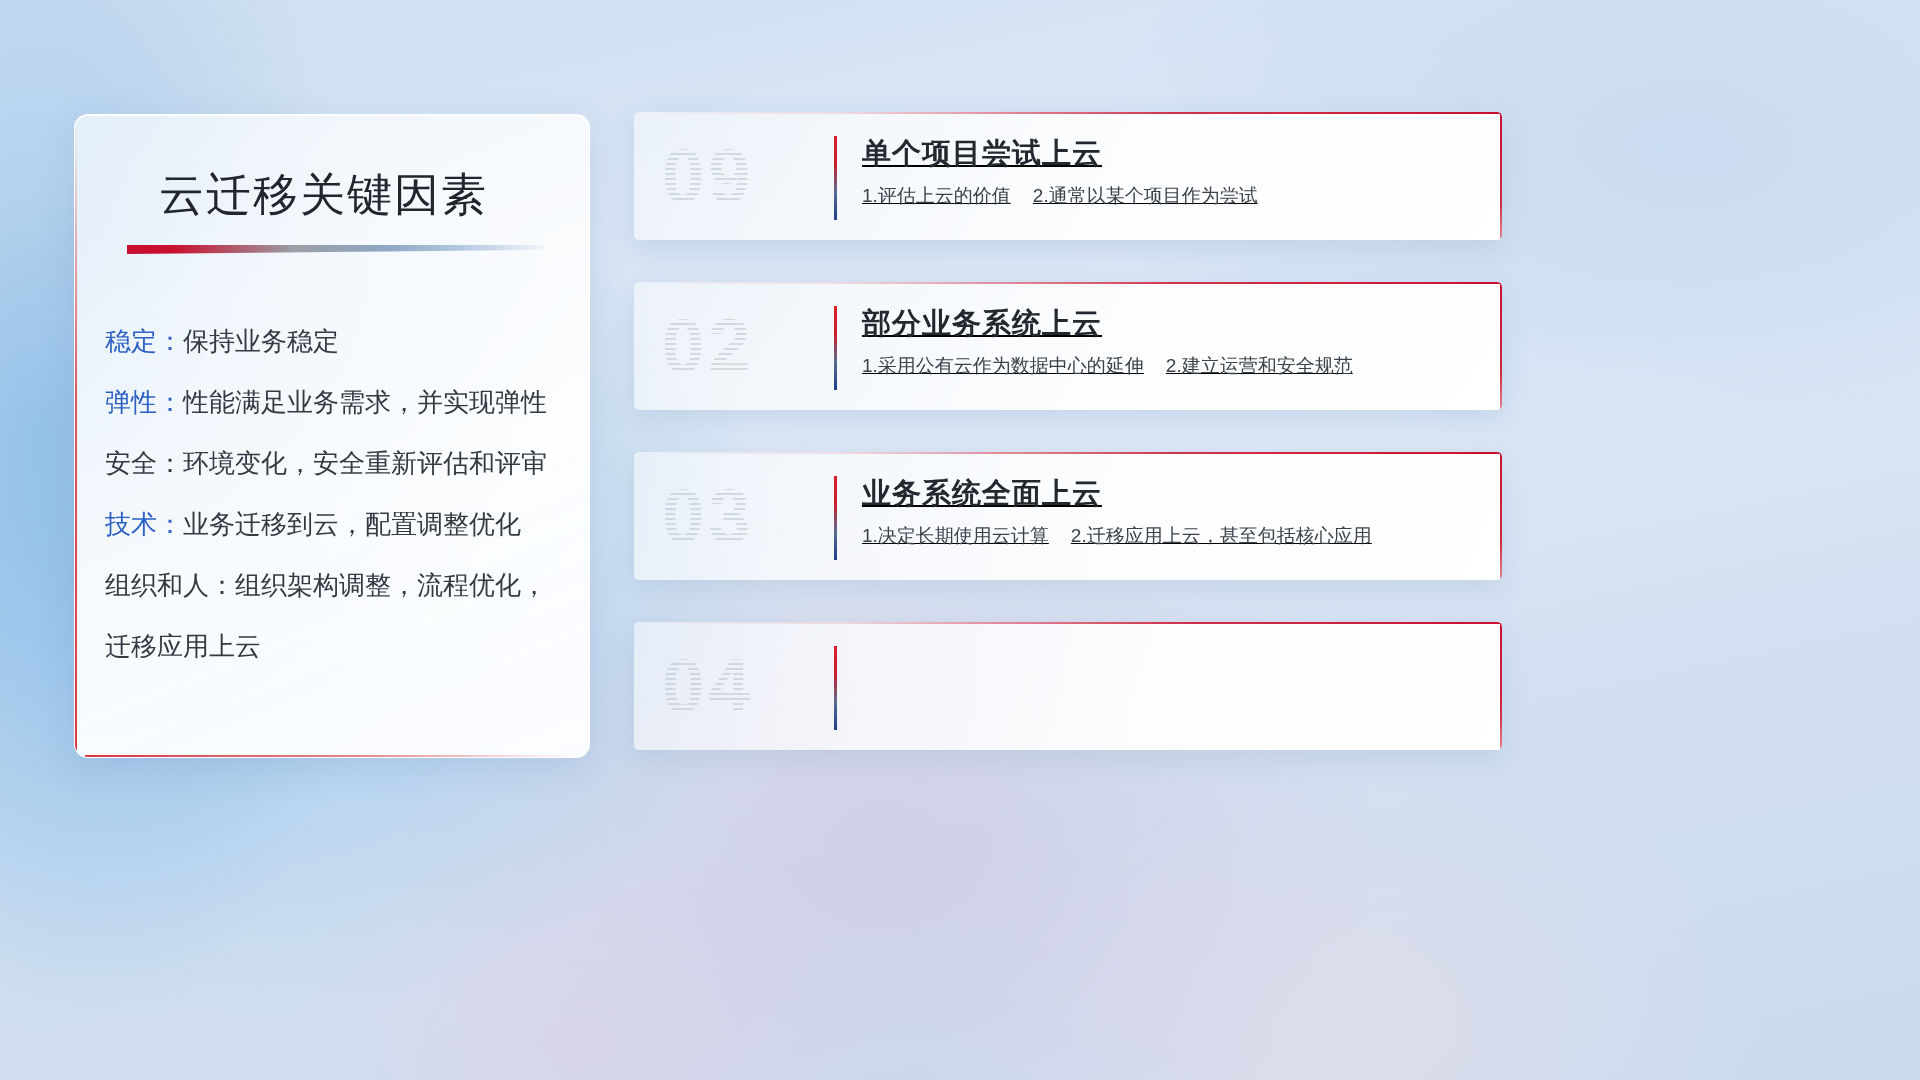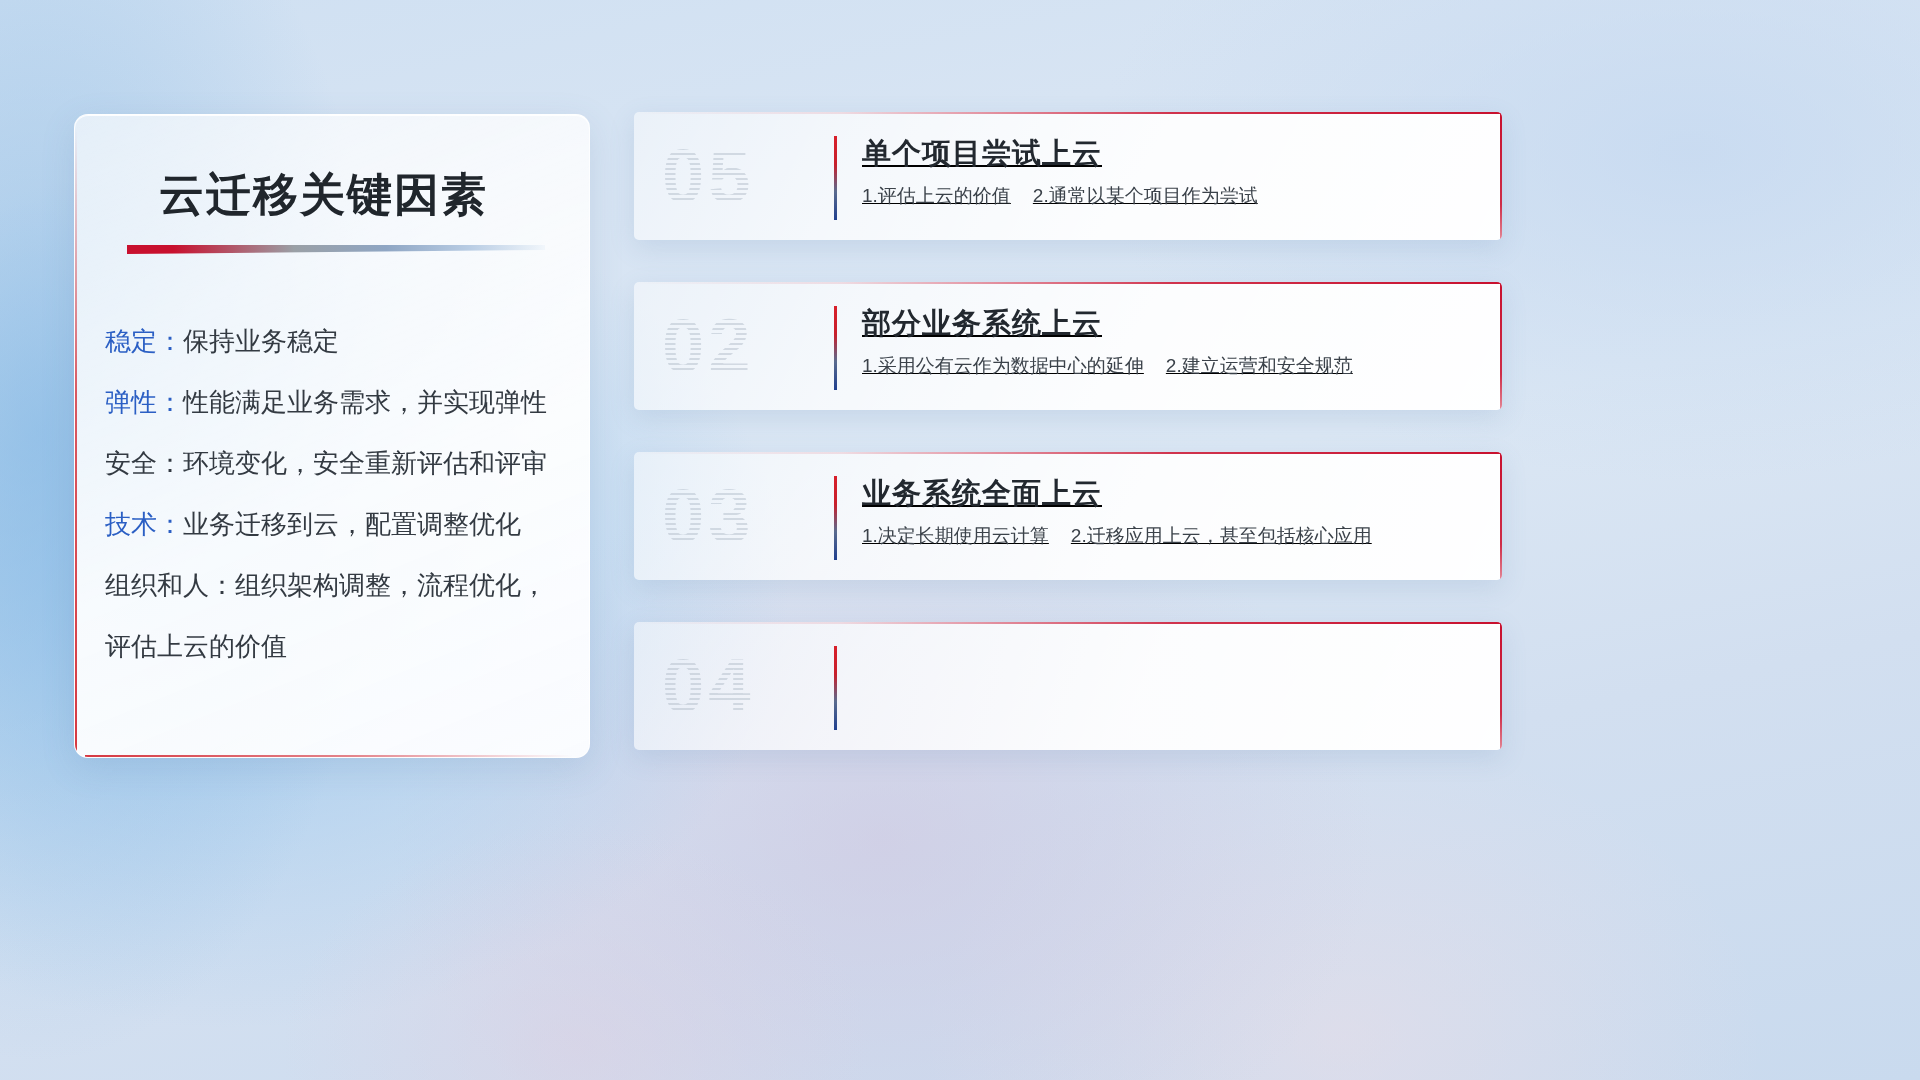--- a/index.html
+++ b/index.html
@@ -52,21 +52,21 @@
     background:linear-gradient(180deg, rgba(210,35,45,0) 0%, rgba(210,35,45,0.75) 42%, rgba(210,35,45,0.9) 100%);
     border-bottom-left-radius:14px;
   }
   #left-panel-bottomline {
     position:absolute; left:10px; right:16px; bottom:0; height:2px;
     background:linear-gradient(90deg, rgba(210,35,45,0.9) 0%, rgba(210,35,45,0.55) 55%, rgba(210,35,45,0) 100%);
   }
 
   #panel-title {
     position:absolute; left:84px; top:50px;
-    font-size:45px; font-weight:bold;
+    font-size:45px; font-weight:normal;
     color:#20262c;
     letter-spacing:2px;
     white-space:nowrap;
   }
   #title-underline {
     position:absolute; left:52px; top:130px;
     width:418px; height:9px;
     background:linear-gradient(90deg,#c8102e 0%,#c8102e 11%,#9aa0a6 40%,#8fa6c4 62%,#b9cde4 82%,rgba(200,220,240,0.15) 100%);
     clip-path:polygon(0 0, 100% 0, 100% 55%, 0 100%);
   }
@@ -176,29 +176,29 @@
       <div class="factor-row">
         <span class="factor-label dark">安全：</span><span class="factor-text">环境变化，安全重新评估和评审</span>
       </div>
       <div class="factor-row">
         <span class="factor-label blue">技术：</span><span class="factor-text">业务迁移到云，配置调整优化</span>
       </div>
       <div class="factor-row">
         <span class="factor-label dark">组织和人：</span><span class="factor-text">组织架构调整，流程优化，</span>
       </div>
       <div class="factor-row">
-        <span class="factor-text">评估上云的价值</span>
+        <span class="factor-text">迁移应用上云</span>
       </div>
     </div>
   </div>
 
   <div id="cards">
 
     <div class="card">
-      <div class="card-num">05</div>
+      <div class="card-num">09</div>
       <div class="card-divider"></div>
       <div class="card-body">
         <div class="card-heading">单个项目尝试上云</div>
         <div class="card-detail">
           <span>1.评估上云的价值</span><span class="gap"></span><span>2.通常以某个项目作为尝试</span>
         </div>
       </div>
     </div>
 
     <div class="card">

